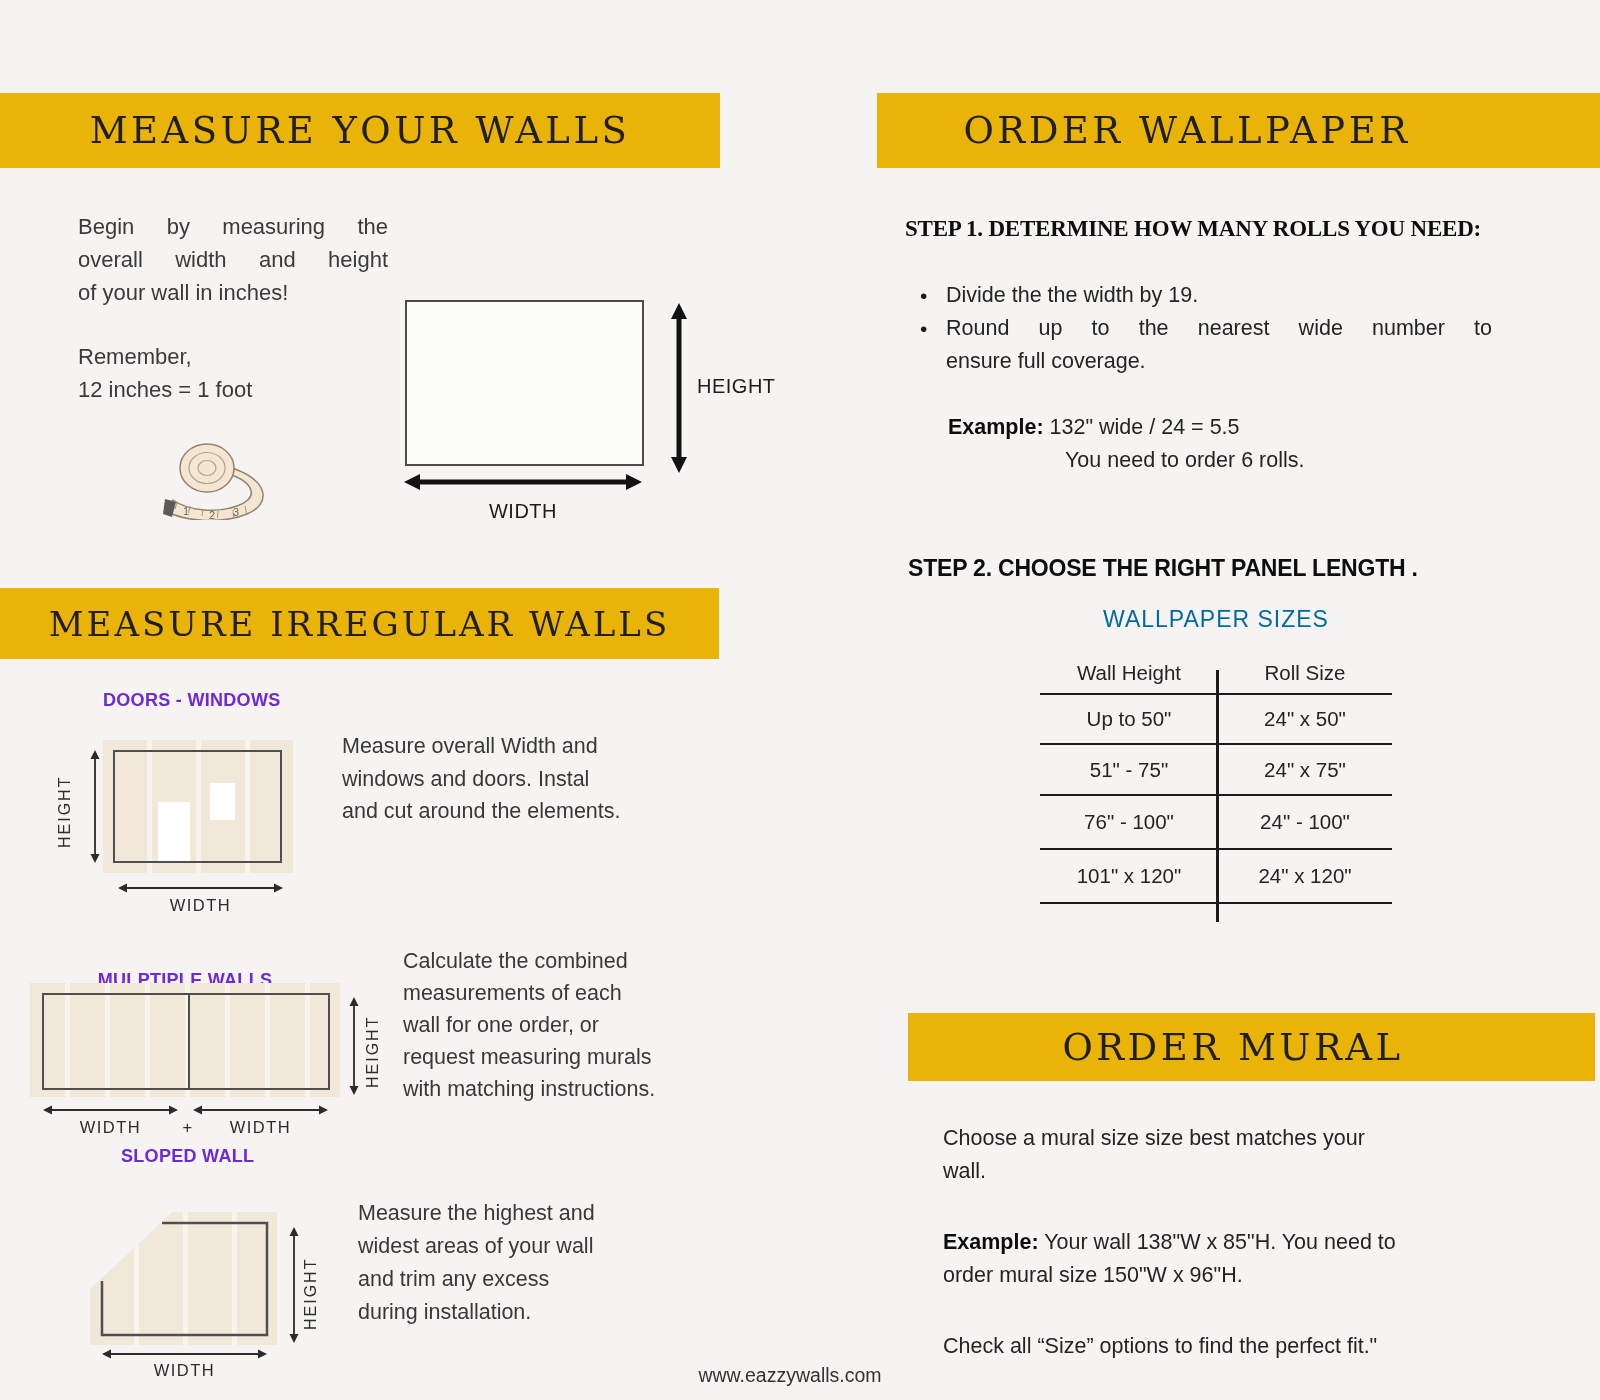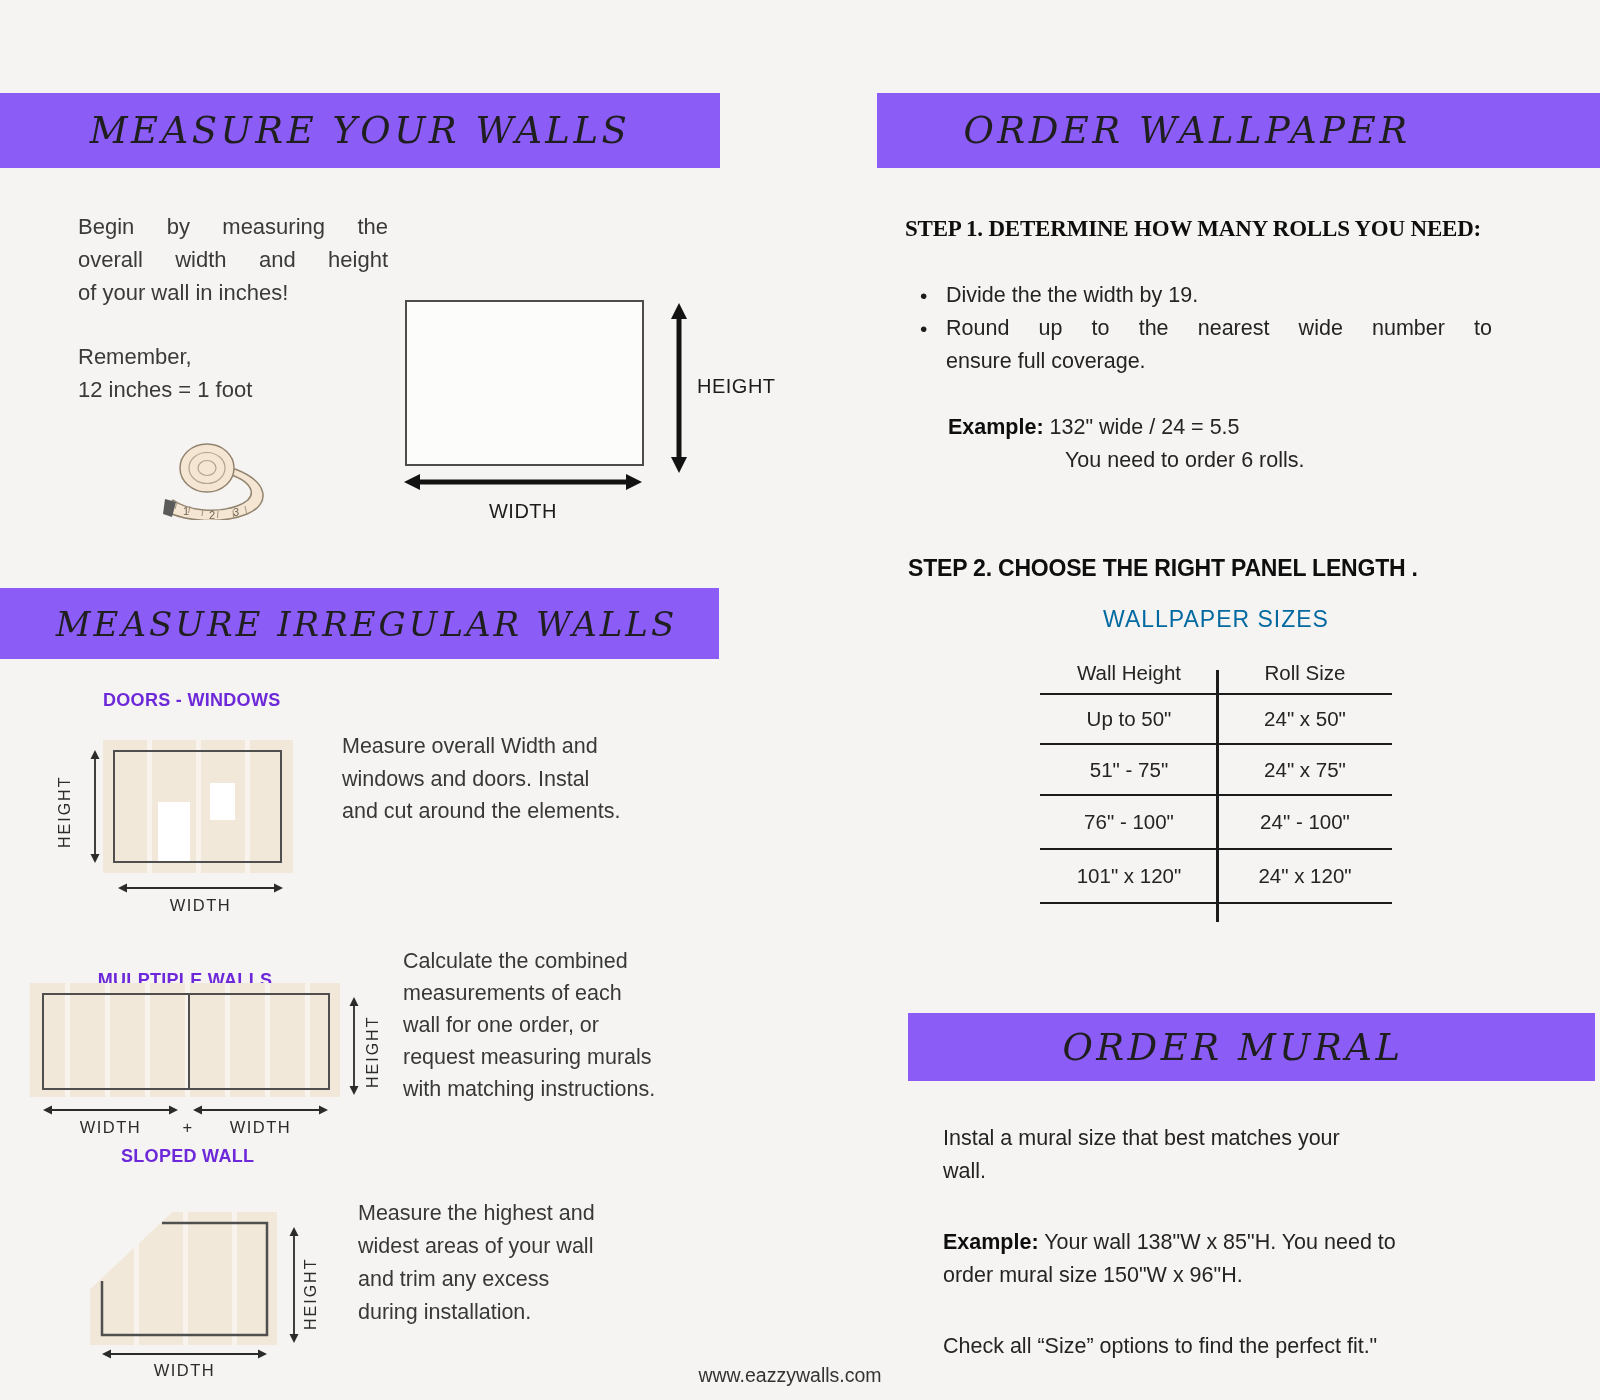--- a/index.html
+++ b/index.html
@@ -5,30 +5,30 @@
   html,body{margin:0;padding:0;}
   .canvas{
     position:relative;
     width:1600px;height:1400px;
     background:#f5f4f2;
     font-family:"Liberation Sans",sans-serif;
     color:#2a2a2a;
     overflow:hidden;
   }
   .abs{position:absolute;}
-  .band{position:absolute;background:#8b5cf6;font-style:italic;}
+  .band{position:absolute;background:#eab308;}
   .band-title{
     font-family:"DejaVu Serif",serif;
     color:#1f1f1f;
     letter-spacing:3.5px;
     font-size:37px;
     display:flex;align-items:center;justify-content:center;
     height:100%;width:100%;
   }
-  .band-title.small{font-size:34px;letter-spacing:3px;padding-left:7px;}
+  .band-title.small{font-size:34px;letter-spacing:3px;}
   .body-txt{font-size:22px;line-height:33px;color:#3a3a3a;}
   .stretch{text-align:justify;text-align-last:justify;}
   .sub-label{font-weight:700;color:#6d28d9;font-size:18px;letter-spacing:0.3px;}
   .dim-label{font-size:16.5px;letter-spacing:1.5px;color:#2c2c2c;}
   .vlabel{
     writing-mode:vertical-rl;
     transform:rotate(180deg);
     font-size:16px;letter-spacing:2px;color:#2c2c2c;
   }
   .step-h{font-weight:700;color:#0e0e0e;font-size:23px;letter-spacing:-0.2px;}
@@ -243,21 +243,21 @@
     </div>
     <div class="st-line"></div>
     <div class="st-div"></div>
   </div>
 
   <div class="band" style="left:908px;top:1013px;width:687px;height:68px;">
     <div class="band-title" style="position:absolute;left:0;width:650px;">ORDER MURAL</div>
   </div>
 
   <div class="abs r-body" style="left:943px;top:1122px;width:560px;">
-    <div>Instal a mural size that best matches your</div>
+    <div>Choose a mural size size best matches your</div>
     <div>wall.</div>
   </div>
 
   <div class="abs r-body" style="left:943px;top:1226px;width:560px;">
     <div>
       <b class="inline-b">Example:</b>
       <span> </span>
       <span>Your wall 138"W x 85"H. You need to</span>
     </div>
     <div>order mural size 150"W x 96"H.</div>

